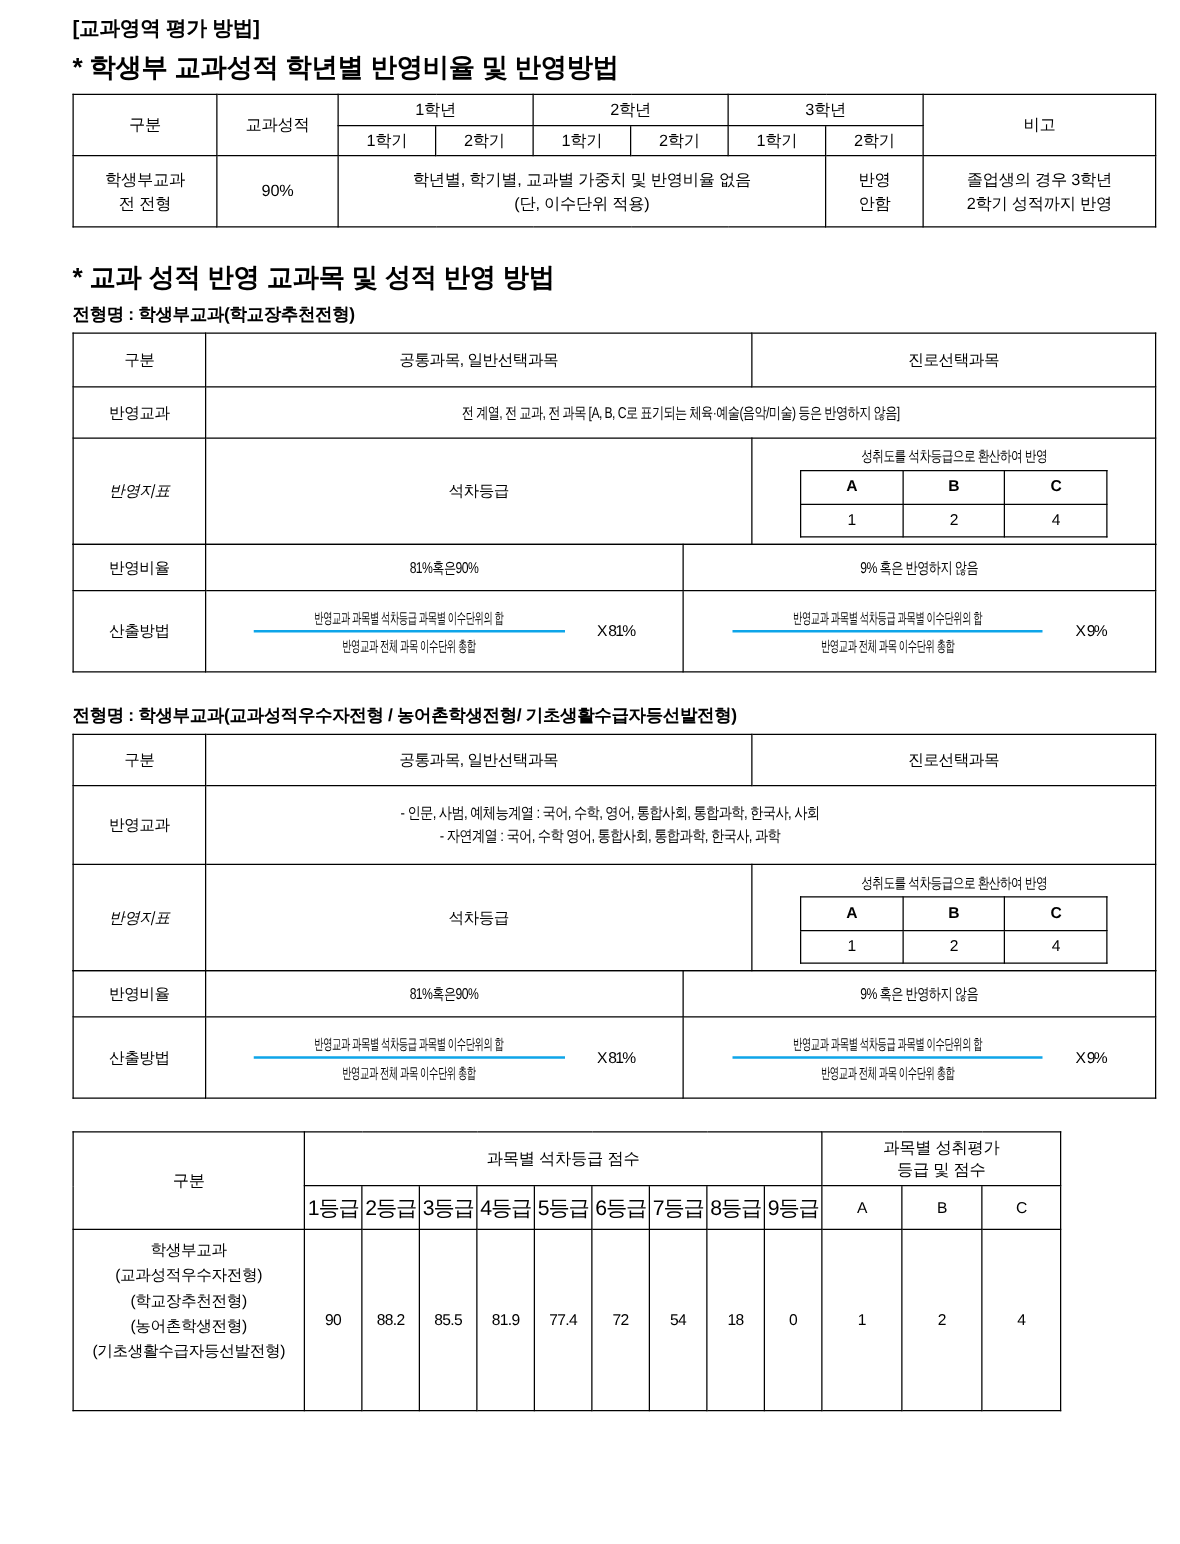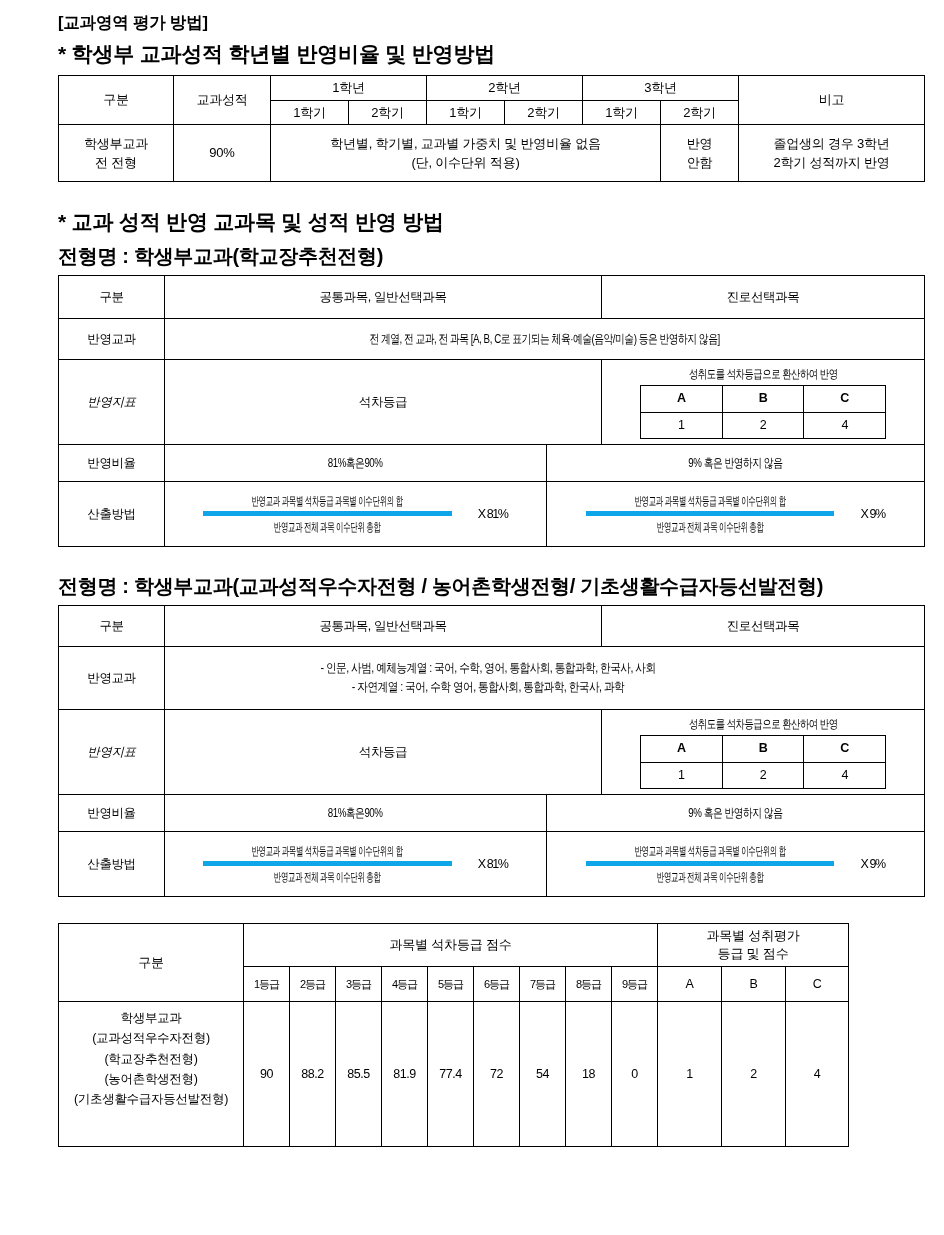--- a/index.html
+++ b/index.html
@@ -35,21 +35,21 @@
     margin: 0 0 6px 0;
     letter-spacing: -0.2px;
   }
   h2.sec-title {
     font-size: 21px;
     font-weight: bold;
     margin: 0 0 7px 0;
     letter-spacing: -0.2px;
   }
   h3.sub-title {
-    font-size: 20px;
+    font-size: 14px;
     font-weight: bold;
     margin: 0 0 5px 0;
     letter-spacing: -0.3px;
   }
   .spacer-lg { height: 26px; }
 
   table.doc {
     border-collapse: collapse;
     width: 866px;
     table-layout: fixed;
@@ -130,21 +130,21 @@
     align-items: center;
     justify-content: center;
     gap: 26px;
   }
   .frac {
     display: inline-block;
     text-align: center;
     font-size: 12px;
   }
   .frac .num {
-    border-bottom: 5px solid #0ea5e9;
+    border-bottom: 2px solid #0ea5e9;
     padding: 0 2px 1px 2px;
     white-space: nowrap;
   }
   .frac .den {
     padding: 2px 2px 0 2px;
     white-space: nowrap;
   }
   .mult {
     font-size: 12.5px;
     white-space: nowrap;
@@ -168,21 +168,21 @@
   }
   table.score td.gubun-cell {
     vertical-align: top;
     padding-top: 6px;
     line-height: 1.62;
     font-size: 12.5px;
     letter-spacing: -0.3px;
   }
   table.score td.gubun-cell span { display: block; }
   table.score td.hdr-big { font-size: 13px; letter-spacing: -0.2px; }
-  table.score td.small-grade { font-size: 11px; letter-spacing: -1px; }
+  table.score td.small-grade { font-size: 17px; letter-spacing: -1px; }
   .score-body-row td { height: 135px; vertical-align: top; padding-top: 5px; }
 </style>
 </head>
 <body>
 
 <div class="page">
 <div class="content">
 
   <h1 class="doc-title">[교과영역 평가 방법]</h1>
   <h2 class="sec-title">* 학생부 교과성적 학년별 반영비율 및 반영방법</h2>

